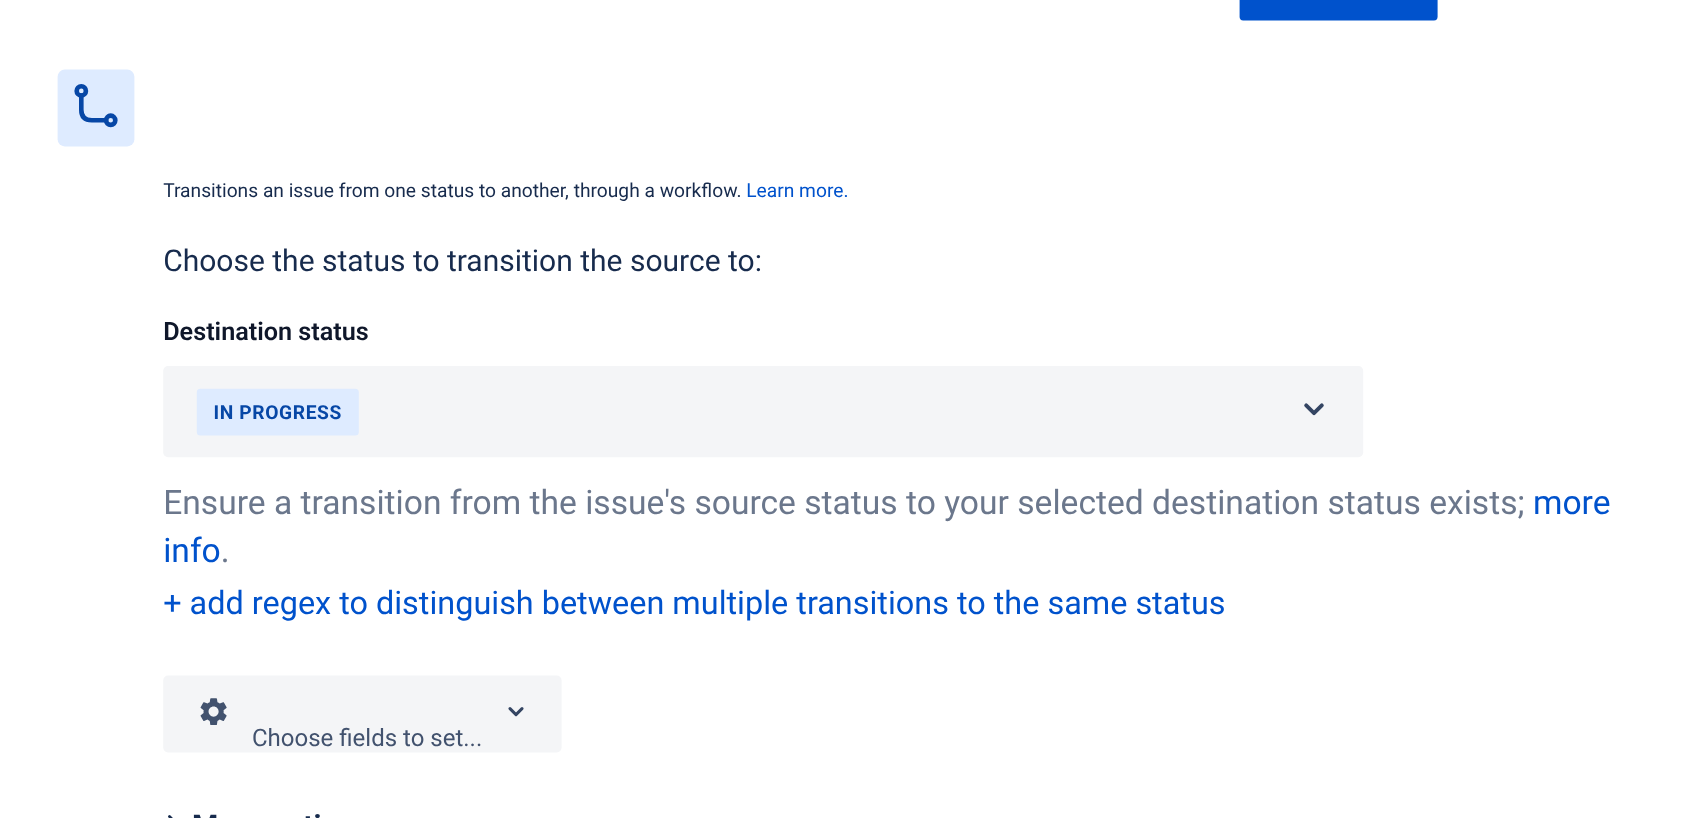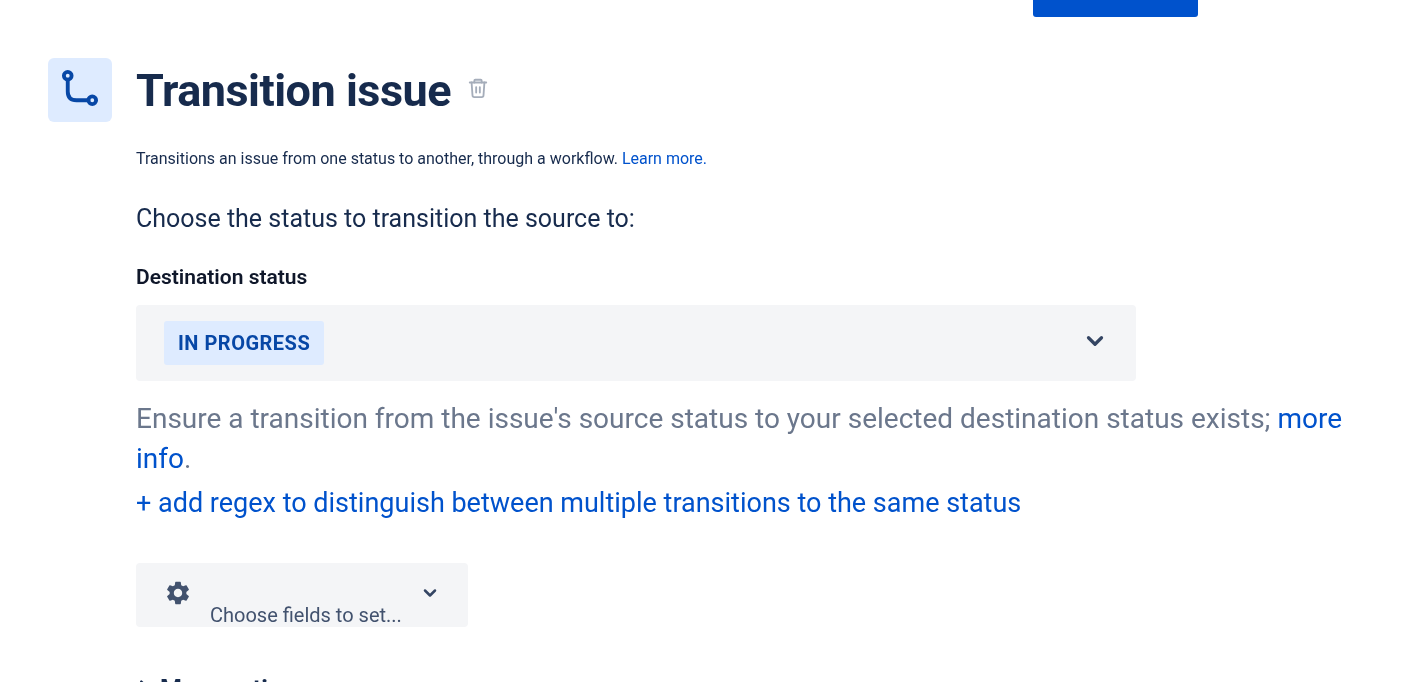--- a/index.html
+++ b/index.html
@@ -91,21 +91,21 @@
       justify-content: space-between;
       padding: 0 28px;
       cursor: pointer;
       width: 1000px;
       max-width: 100%;
     }
     .status-lozenge {
       background: #DEEBFF;
       color: #0747A6;
       font-weight: 700;
-      font-size: 20px;
+      font-size: 16px;
       padding: 10px 14px;
       border-radius: 3px;
       letter-spacing: 0.5px;
     }
     .chevron-down {
       color: #344563;
     }
     .help-text {
       font-size: 28px;
       color: #6B778C;
@@ -164,32 +164,20 @@
 <div class="top-button"></div>
 
 <div class="content">
   <div class="header-row">
     <div class="icon-box">
       <span>
         <svg width="42" height="42" viewBox="0 0 24 24" fill="none" stroke="#0747A6" stroke-width="2.2" stroke-linecap="round" stroke-linejoin="round">
           <circle cx="5" cy="5" r="2.2" fill="none"></circle>
           <circle cx="19" cy="19" r="2.2" fill="none"></circle>
           <path d="M5 7.2 L5 14 Q5 19 10 19 L16.8 19"></path>
-        </svg>
-      </span>
-    </div>
-    <div class="title-row">
-      <h1 class="page-title">Transition issue</h1>
-      <span class="trash-icon">
-        <svg width="22" height="22" viewBox="0 0 24 24" fill="none" stroke="currentColor" stroke-width="2" stroke-linecap="round" stroke-linejoin="round">
-          <path d="M3 6h18"></path>
-          <path d="M8 6V4a1 1 0 0 1 1-1h6a1 1 0 0 1 1 1v2"></path>
-          <path d="M19 6l-1 14a2 2 0 0 1-2 2H8a2 2 0 0 1-2-2L5 6"></path>
-          <line x1="10" y1="11" x2="10" y2="17"></line>
-          <line x1="14" y1="11" x2="14" y2="17"></line>
         </svg>
       </span>
     </div>
   </div>
 
   <div class="main-column">
     <p class="description">
       <span>Transitions an issue from one status to another, through a workflow. </span><span class="link">Learn more.</span>
     </p>
 

